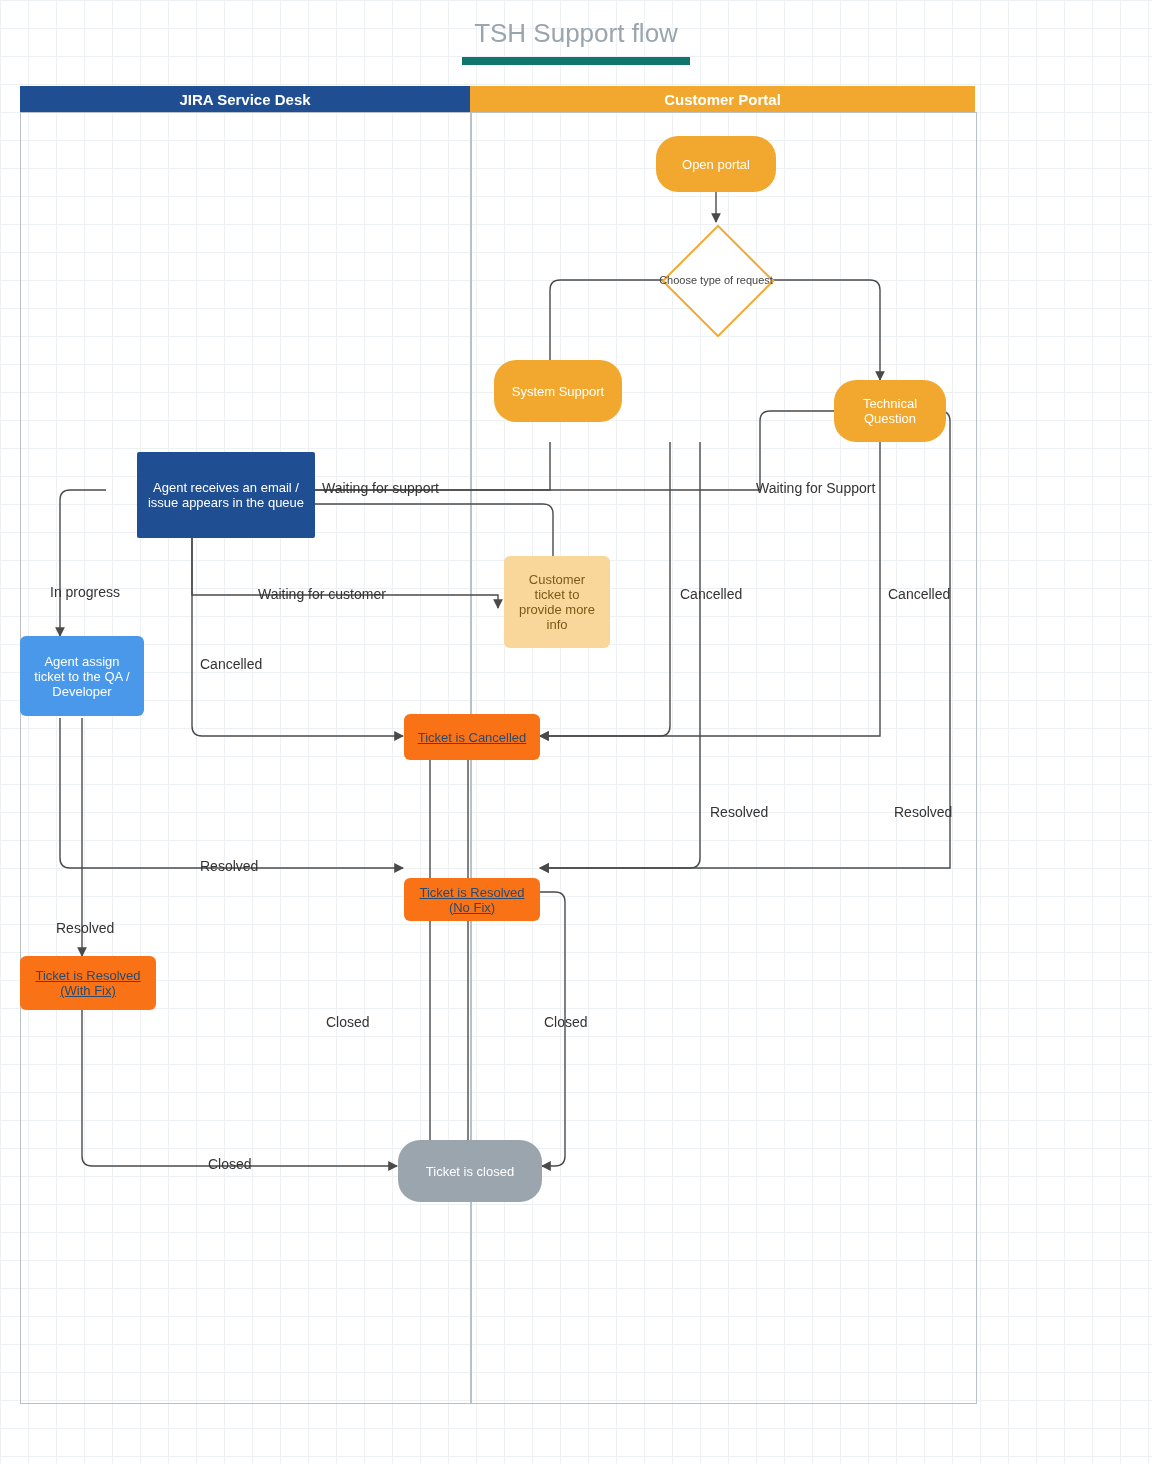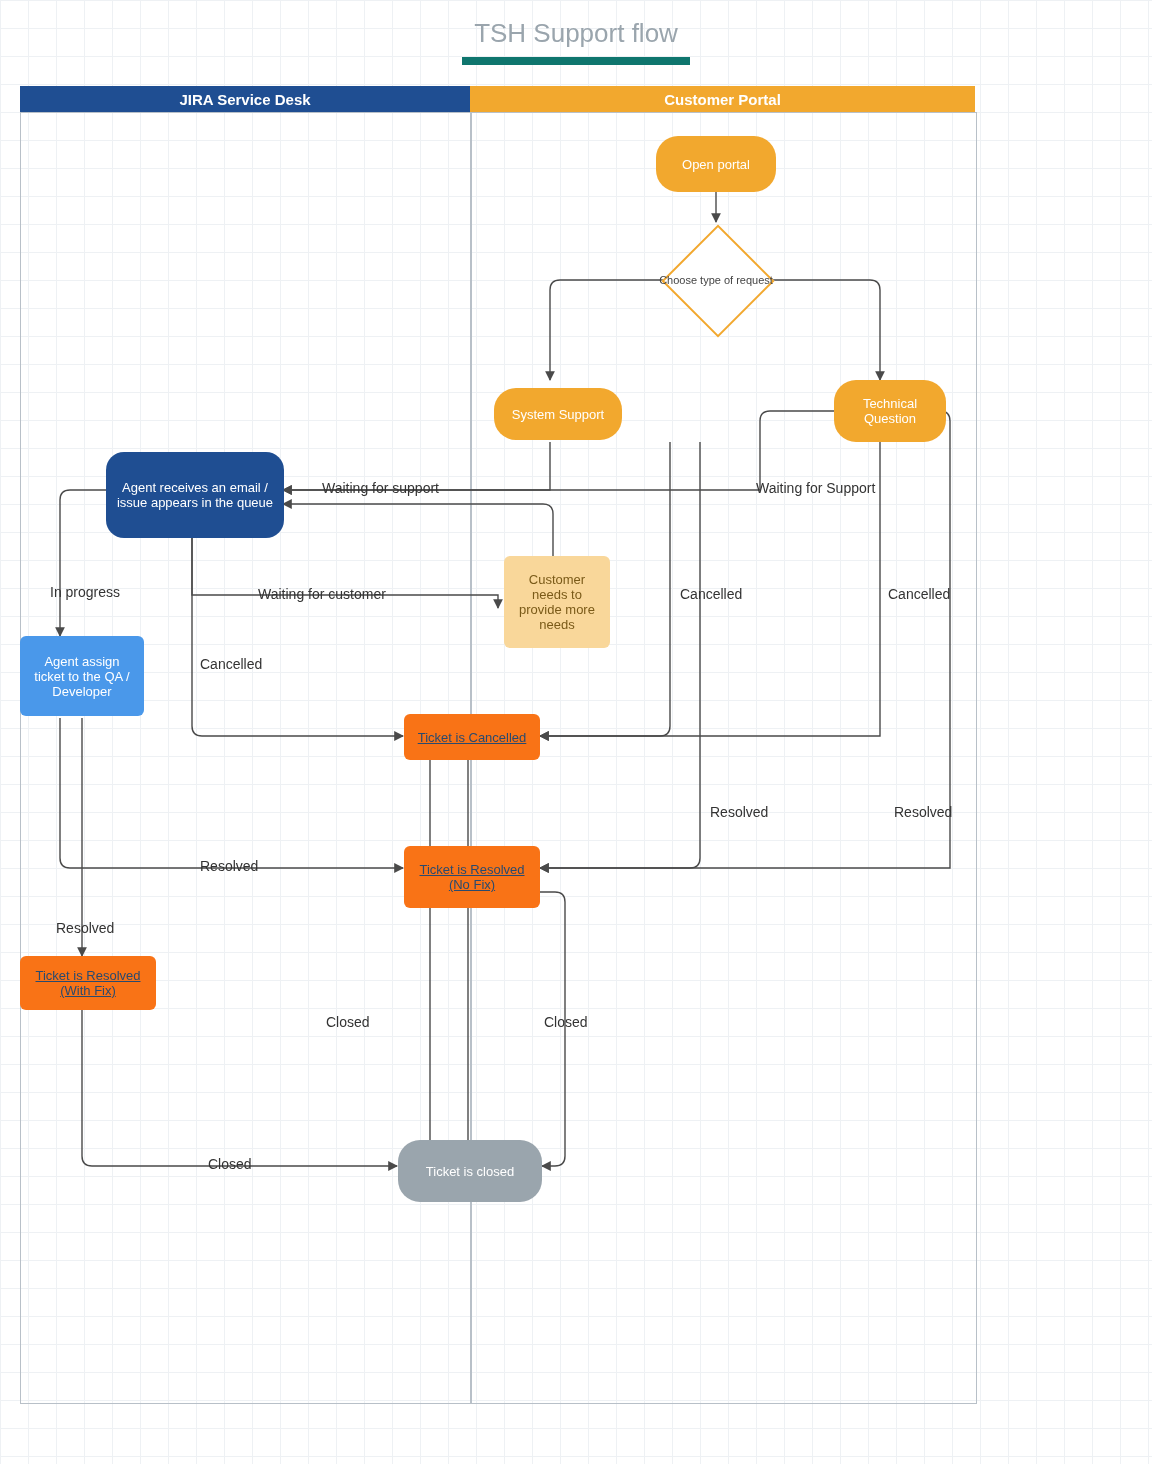--- a/index.html
+++ b/index.html
@@ -10,21 +10,21 @@
   .title-wrap{position:absolute;left:0;right:0;top:16px;text-align:center;}
   .title{display:inline-block;color:#9aa5ad;font-size:26px;padding:2px 12px 8px 12px;border-bottom:8px solid #0f766e;}
   .lane{position:absolute;top:86px;height:26px;color:#fff;font-size:15px;font-weight:bold;display:flex;align-items:center;justify-content:center;}
   .lane.blue{left:20px;width:450px;background:#1f4e92;}
   .lane.orange{left:470px;width:505px;background:#f2a82e;}
   .frame{position:absolute;border:1px solid #b8c0c8;}
   .frame.outer{left:20px;top:112px;width:955px;height:1290px;}
   .frame.divider{left:470px;top:112px;width:0;height:1290px;border-right:1px solid #b8c0c8;}
   .node{position:absolute;box-sizing:border-box;display:flex;align-items:center;justify-content:center;text-align:center;padding:6px 8px;font-size:13px;}
   .pill{border-radius:22px;}
-  .rrect{border-radius:18px;}
+  .rrect{border-radius:2px;margin-left:31px;}
   .sm-round{border-radius:6px;}
   .n-orange-dark{background:#f2a82e;color:#fff;}
   .n-orange-light{background:#f9d79a;color:#7a5a18;}
   .n-blue-dark{background:#1f4e92;color:#fff;}
   .n-blue-mid{background:#4a98ea;color:#fff;}
   .n-blue-light{background:#f97316;color:#2a4a6e;text-decoration:underline;}
   .n-gray{background:#9aa5ad;color:#fff;}
   .diamond{position:absolute;transform:rotate(45deg);border:2px solid #f2a82e;background:#fff;}
   .diamond-label{position:absolute;display:flex;align-items:center;justify-content:center;text-align:center;color:#444;font-size:11px;}
   .edge-label{position:absolute;color:#333;font-size:14px;background:transparent;white-space:nowrap;}
@@ -71,31 +71,31 @@
     <path d="M480,892 L555,892 Q565,892 565,902 L565,1156 Q565,1166 555,1166 L542,1166" marker-end="url(#ah)"></path>
     <path d="M82,1010 L82,1156 Q82,1166 92,1166 L397,1166" marker-end="url(#ah)"></path>
   </g>
 </svg>
 
 <div class="node pill n-orange-dark" style="left:656px;top:136px;width:120px;height:56px">Open portal</div>
 
 <div class="diamond" style="left:678px;top:241px;width:76px;height:76px"></div>
 <div class="diamond-label" style="left:656px;top:250px;width:120px;height:60px">Choose type of request</div>
 
-<div class="node pill n-orange-dark" style="left:494px;top:388px;width:128px;height:52px">System Support</div>
+<div class="node pill n-orange-dark" style="left:494px;top:360px;width:128px;height:62px">System Support</div>
 <div class="node pill n-orange-dark" style="left:834px;top:380px;width:112px;height:62px">Technical Question</div>
 
 <div class="node rrect n-blue-dark" style="left:106px;top:452px;width:178px;height:86px">Agent receives an email / issue appears in the queue</div>
 
-<div class="node sm-round n-orange-light" style="left:504px;top:556px;width:106px;height:92px">Customer needs to provide more needs</div>
+<div class="node sm-round n-orange-light" style="left:504px;top:556px;width:106px;height:92px">Customer ticket to provide more info</div>
 
 <div class="node sm-round n-blue-mid" style="left:20px;top:636px;width:124px;height:80px">Agent assign ticket to the QA / Developer</div>
 
 <div class="node sm-round n-blue-light" style="left:404px;top:714px;width:136px;height:46px">Ticket is Cancelled</div>
-<div class="node sm-round n-blue-light" style="left:404px;top:846px;width:136px;height:62px">Ticket is Resolved (No Fix)</div>
+<div class="node sm-round n-blue-light" style="left:404px;top:878px;width:136px;height:43px">Ticket is Resolved (No Fix)</div>
 <div class="node sm-round n-blue-light" style="left:20px;top:956px;width:136px;height:54px">Ticket is Resolved (With Fix)</div>
 <div class="node pill n-gray" style="left:398px;top:1140px;width:144px;height:62px">Ticket is closed</div>
 
 <div class="edge-label" style="left:322px;top:480px">Waiting for support</div>
 <div class="edge-label" style="left:756px;top:480px">Waiting for Support</div>
 <div class="edge-label" style="left:258px;top:586px">Waiting for customer</div>
 <div class="edge-label" style="left:50px;top:584px">In progress</div>
 <div class="edge-label" style="left:200px;top:656px">Cancelled</div>
 <div class="edge-label" style="left:680px;top:586px">Cancelled</div>
 <div class="edge-label" style="left:888px;top:586px">Cancelled</div>

